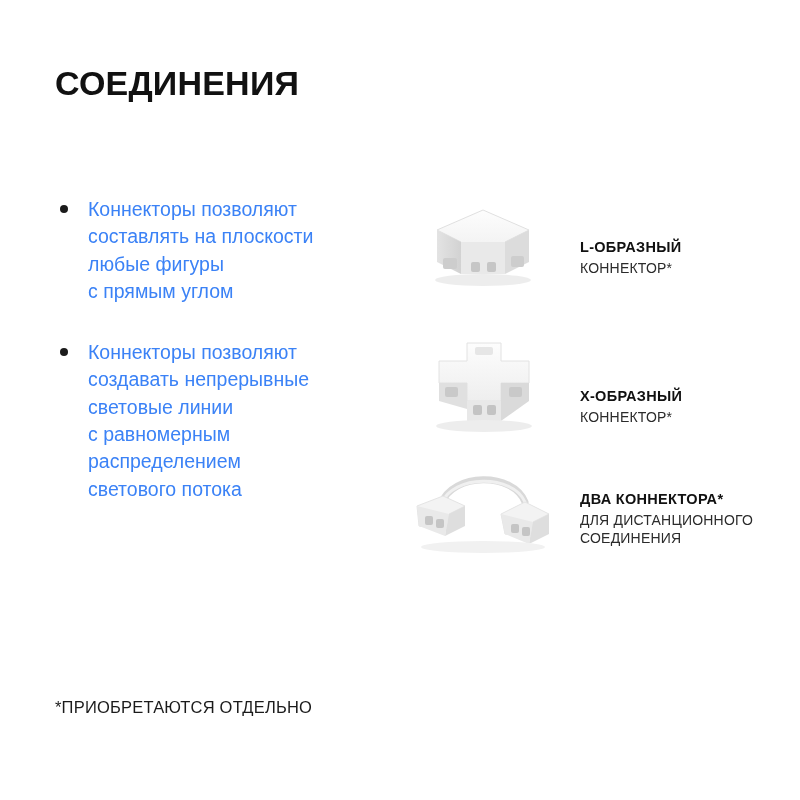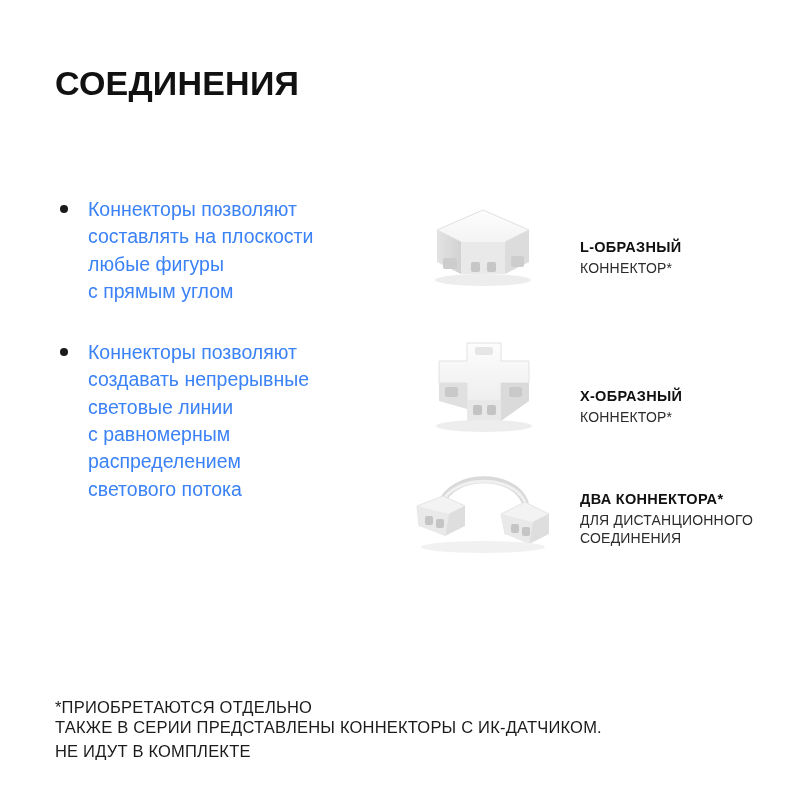--- a/index.html
+++ b/index.html
@@ -247,16 +247,14 @@
       </svg>
     </div>
     <div class="caption">
       <div class="cap-title">ДВА КОННЕКТОРА*</div>
       <div class="cap-sub">ДЛЯ ДИСТАНЦИОННОГО
 СОЕДИНЕНИЯ</div>
     </div>
   </div>
 
   <div class="footnote" id="note-1">*ПРИОБРЕТАЮТСЯ ОТДЕЛЬНО</div>
-  <div class="footnote" id="note-2">ТАКЖЕ В СЕРИИ ПРЕДСТАВЛЕНЫ КОННЕКТОРЫ С ИК-ДАТЧИКОМ.
-НЕ ИДУТ В КОМПЛЕКТЕ</div>
 
 </div>
 
 </body></html>

